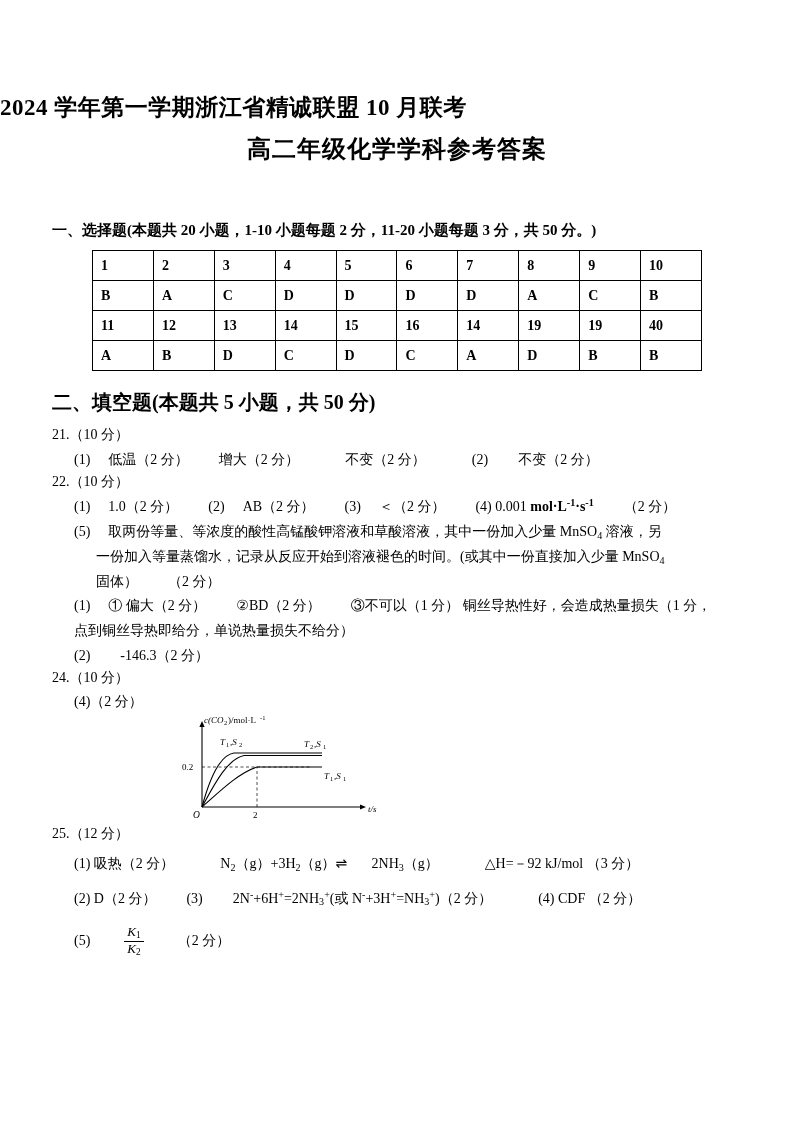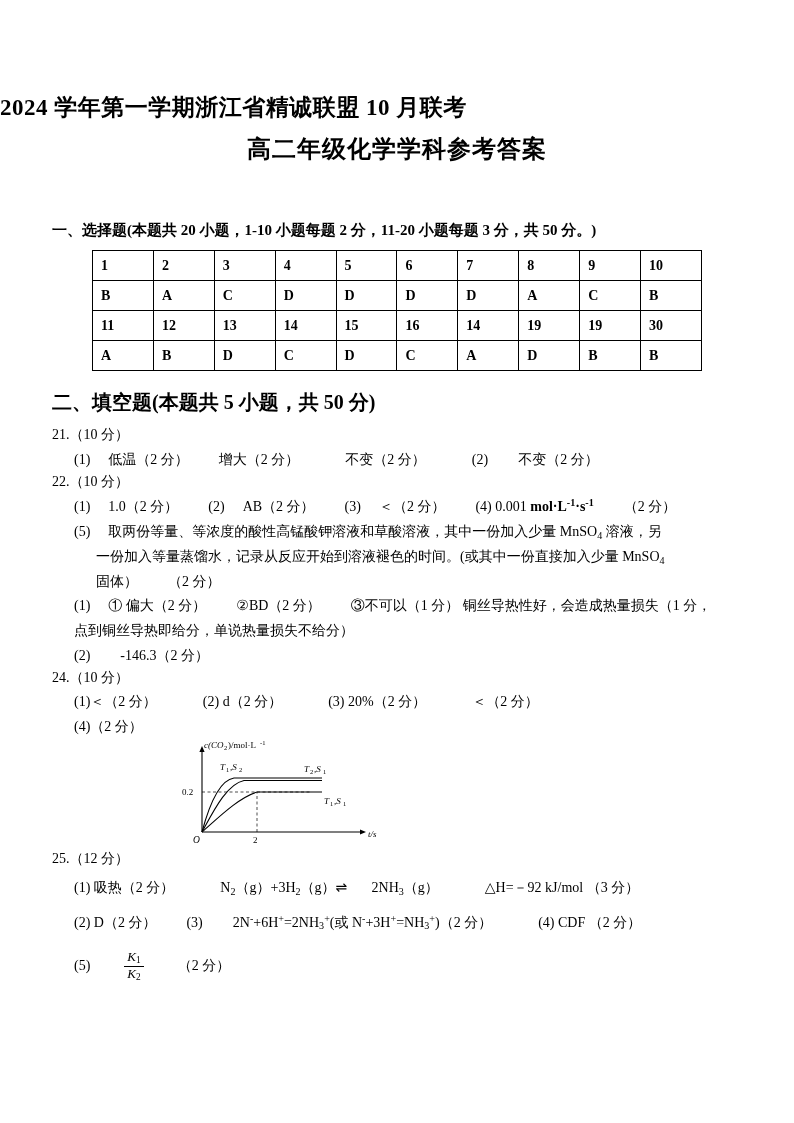--- a/index.html
+++ b/index.html
@@ -144,21 +144,21 @@
       <tr>
         <td>11</td>
         <td>12</td>
         <td>13</td>
         <td>14</td>
         <td>15</td>
         <td>16</td>
         <td>14</td>
         <td>19</td>
         <td>19</td>
-        <td>30</td>
+        <td>40</td>
       </tr>
       <tr>
         <td>A</td>
         <td>B</td>
         <td>D</td>
         <td>C</td>
         <td>D</td>
         <td>C</td>
         <td>A</td>
         <td>D</td>
@@ -191,23 +191,20 @@
 
     <div class="line">
       <span>(1)</span><span class="sp2"></span><span>①  偏大（2 分）</span><span class="sp3"></span><span>②BD（2 分）</span><span class="sp3"></span><span>③不可以（1 分） 铜丝导热性好，会造成热量损失（1 分，</span>
     </div>
     <div class="line">点到铜丝导热即给分，单说热量损失不给分）</div>
     <div class="line">
       <span>(2)</span><span class="sp3"></span><span>-146.3（2 分）</span>
     </div>
 
     <div class="qnum">24.（10 分）</div>
-    <div class="line">
-      <span>(1)＜（2 分）</span><span class="sp4"></span><span>(2) d（2 分）</span><span class="sp4"></span><span>(3) 20%（2 分）</span><span class="sp4"></span><span>＜（2 分）</span>
-    </div>
     <div class="line">(4)（2 分）</div>
 
     <div class="chart-wrap">
       <svg width="300" height="108" viewBox="0 0 300 108">
 
         <line x1="30" y1="10" x2="30" y2="92" stroke="#000" stroke-width="1.1"></line>
         <line x1="30" y1="92" x2="190" y2="92" stroke="#000" stroke-width="1.1"></line>
 
         <polygon points="30,6 27.4,12 32.6,12" fill="#000"></polygon>
         <polygon points="194,92 188,89.4 188,94.6" fill="#000"></polygon>

